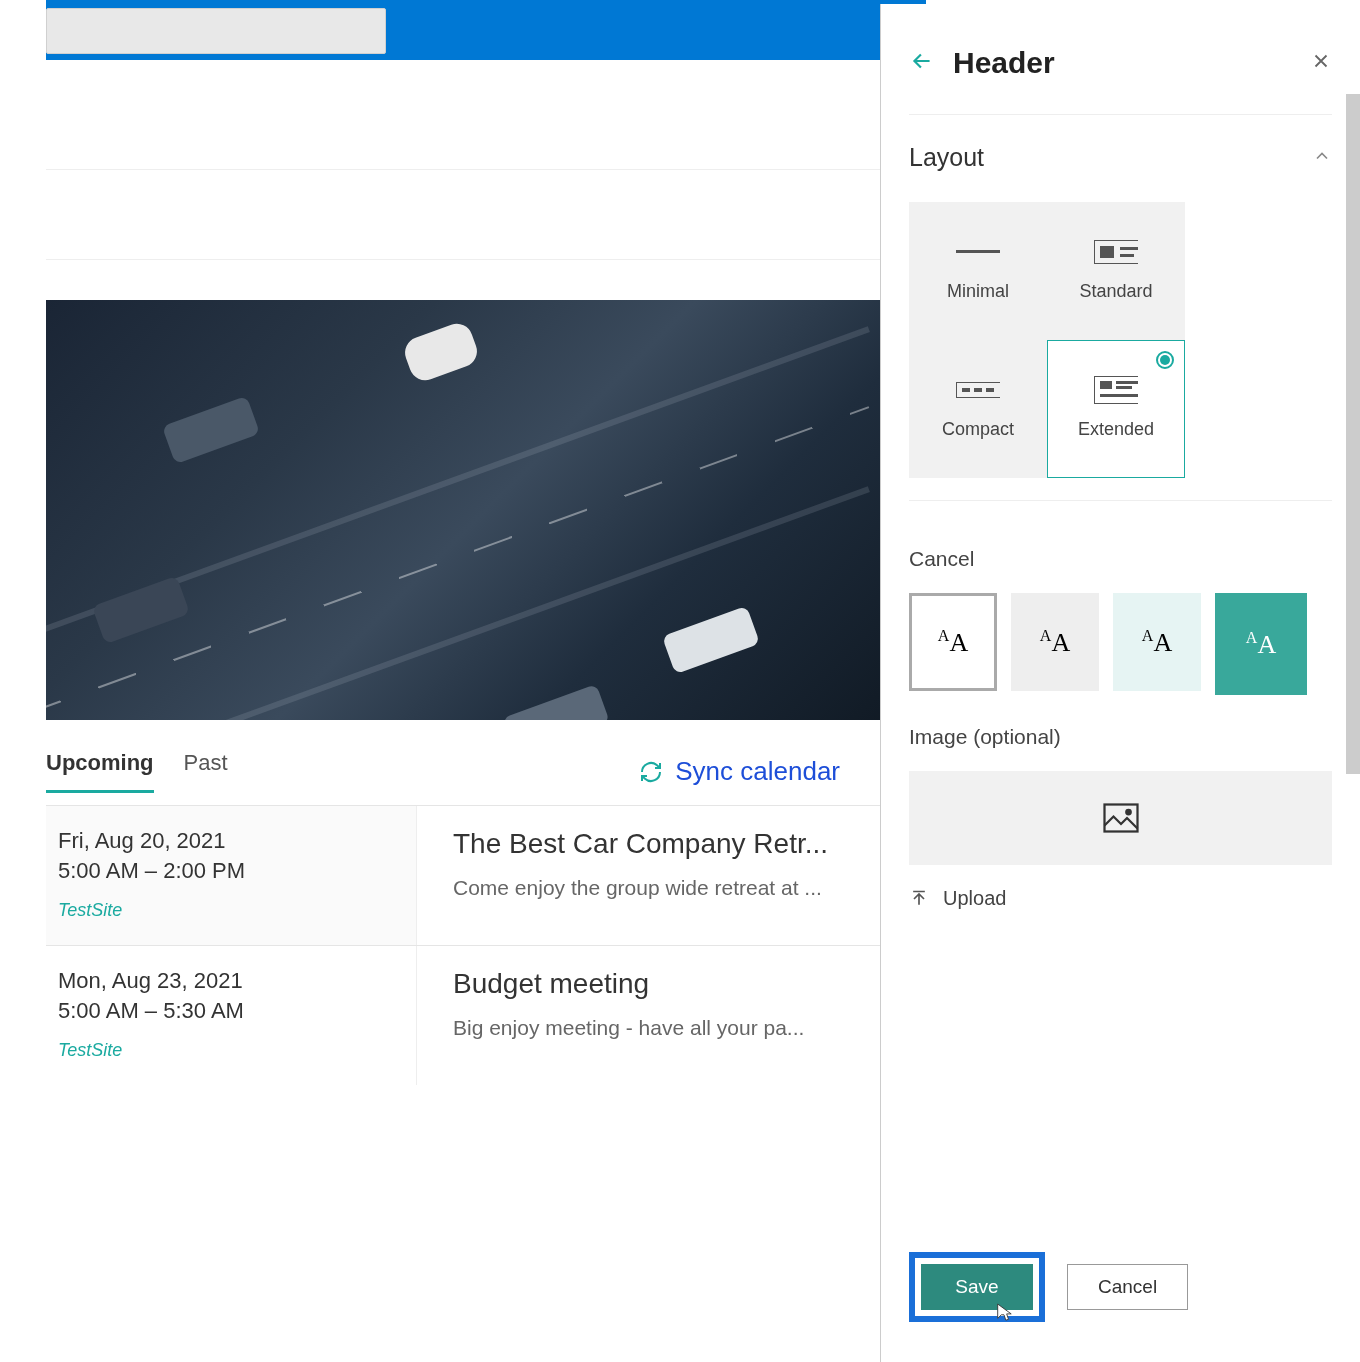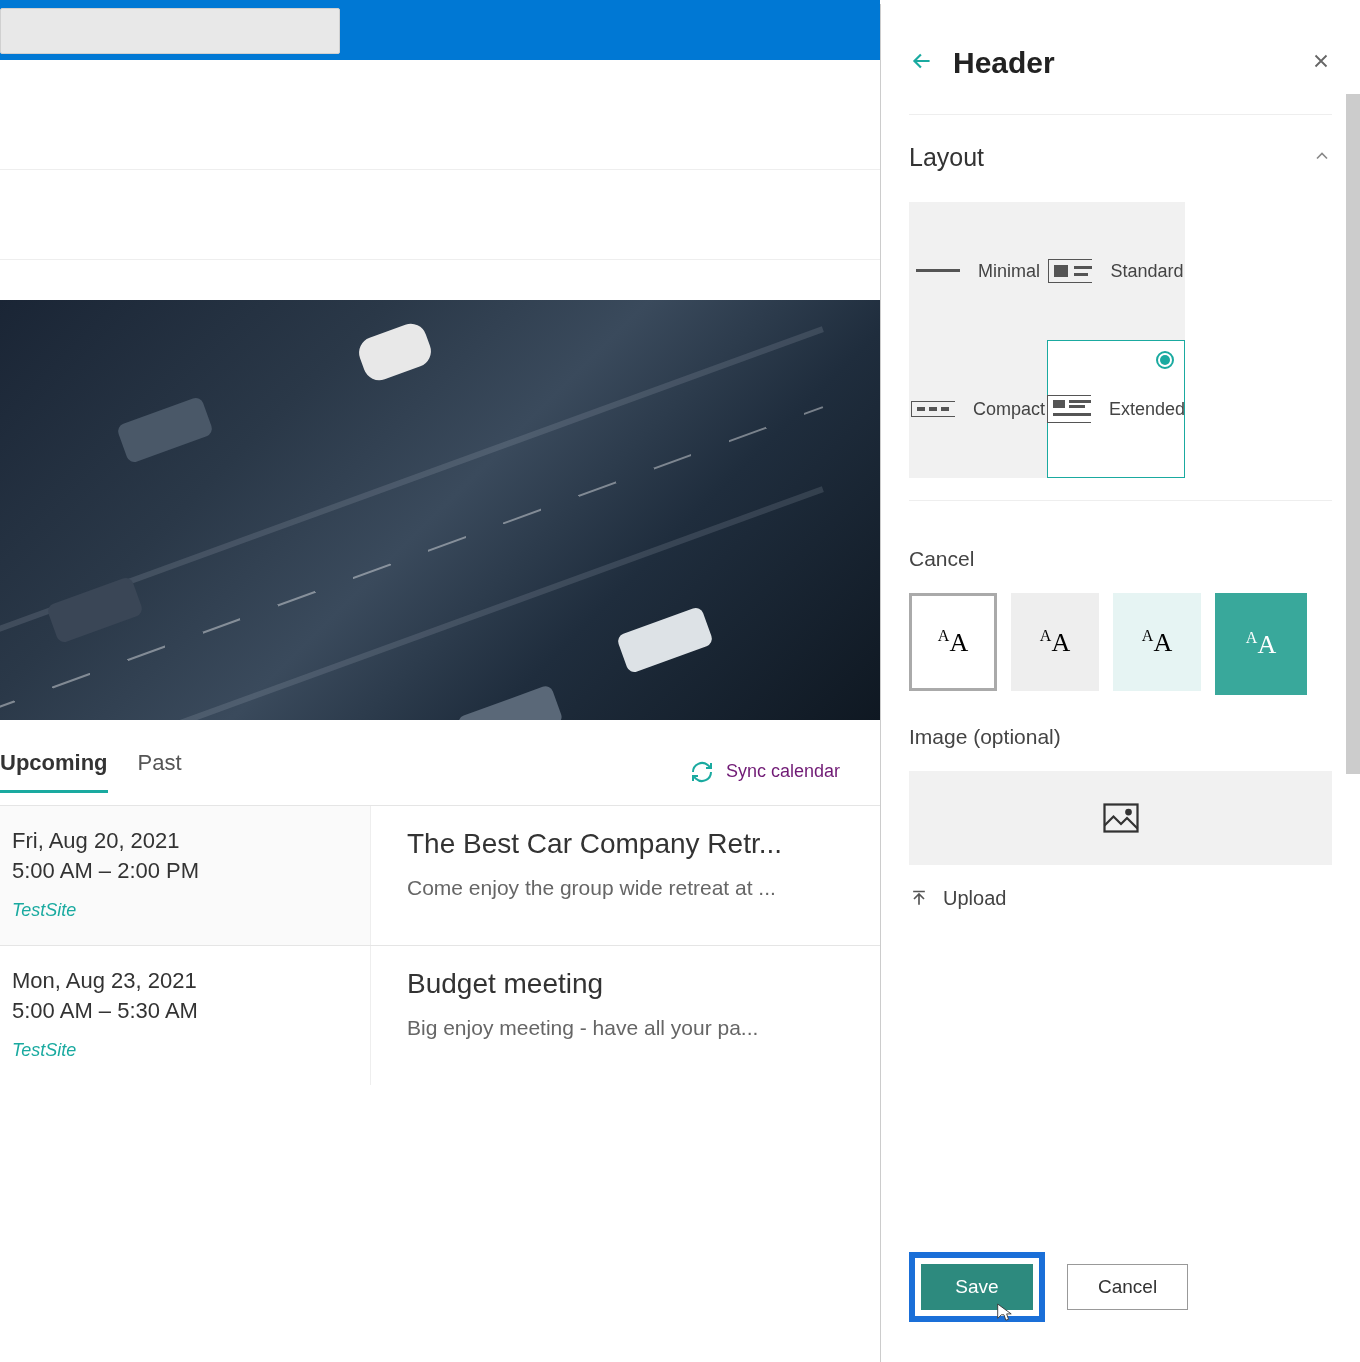--- a/index.html
+++ b/index.html
@@ -27,20 +27,21 @@
   width: 340px;
   border: 1px solid #d0d0d0;
   border-radius: 2px;
   margin-top: 2px;
 }
 
 
 .main-area {
   width: 880px;
   background: #fff;
+  padding-left: 46px;
 }
 .spacer { height: 110px; border-bottom: 1px solid #eee; }
 .spacer2 { height: 90px; border-bottom: 1px solid #eee; }
 
 .hero {
   width: 880px;
   height: 420px;
   background: linear-gradient(135deg, #1a2535 0%, #2a3848 30%, #3a4a5c 50%, #1f2d3d 70%, #0f1822 100%);
   position: relative;
   overflow: hidden;
@@ -90,22 +91,22 @@
 }
 .tab.active {
   color: #333;
   font-weight: 600;
   border-bottom: 3px solid #1aaaa0;
 }
 .sync {
   display: flex;
   align-items: center;
   gap: 12px;
-  color: #701a75;
-  font-size: 18px;
+  color: #1d4ed8;
+  font-size: 26px;
   cursor: pointer;
 }
 .sync svg { stroke: #1aaaa0; }
 
 
 .events { margin-top: 12px; }
 .event-row {
   display: flex;
   border-top: 1px solid #e5e5e5;
 }
@@ -177,21 +178,21 @@
   display: grid;
   grid-template-columns: 138px 138px;
   gap: 0;
   margin-top: 30px;
 }
 .layout-opt {
   height: 138px;
   background: #f1f1f1;
   border: 1px solid #f1f1f1;
   display: flex;
-  flex-direction: row;
+  flex-direction: column;
   justify-content: center;
   align-items: center;
   gap: 18px;
   cursor: pointer;
 }
 .layout-opt.selected {
   background: #fff;
   border: 1px solid #1aaaa0;
   position: relative;
 }

